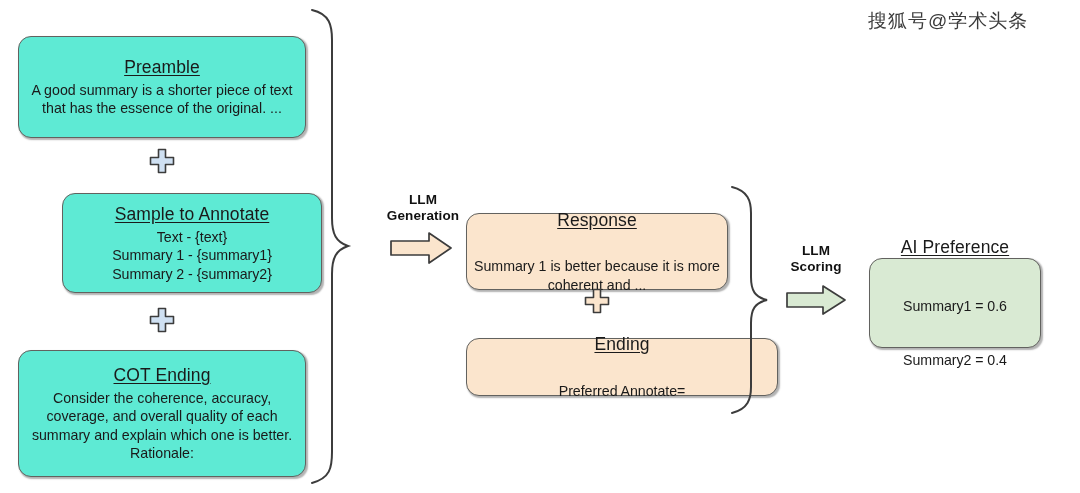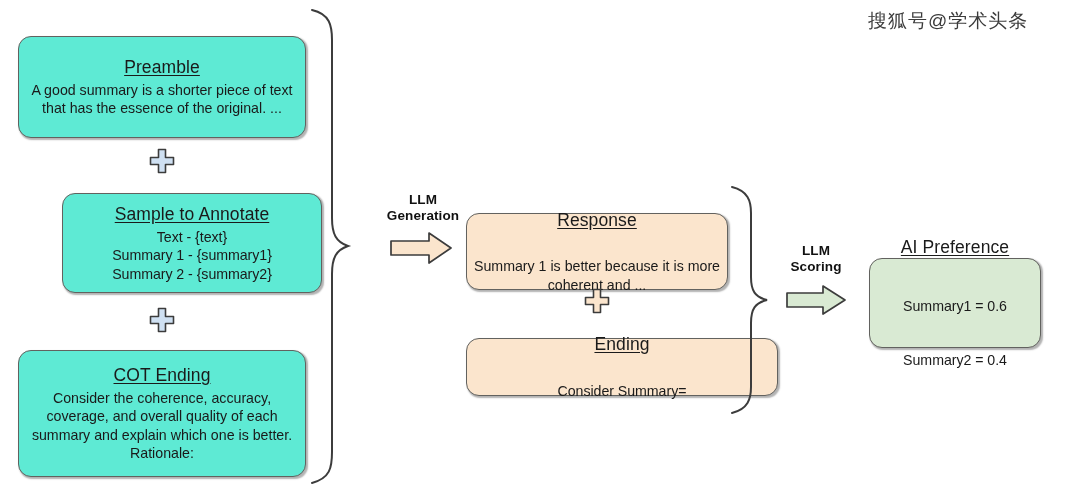--- a/index.html
+++ b/index.html
@@ -157,21 +157,21 @@
   </div>
 
   <div class="plus" style="left:584px; top:288px;">
     <svg width="26" height="26" viewBox="0 0 26 26">
       <path d="M9.5 1.5 H16.5 V9.5 H24.5 V16.5 H16.5 V24.5 H9.5 V16.5 H1.5 V9.5 H9.5 Z" fill="#fbe5cd" stroke="#3c3c3c" stroke-width="1.6" stroke-linejoin="round"></path>
     </svg>
   </div>
 
   <div class="node peach" style="left:466px; top:338px; width:312px; height:58px;">
     <div class="title">Ending</div>
-    <div class="line">Consider Summary=</div>
+    <div class="line">Preferred Annotate=</div>
   </div>
 
   <div class="brace" style="left:727px; top:183px;">
     <svg width="46" height="234" viewBox="0 0 46 234">
       <path d="M5 4 C 21 8, 24 18, 24 30 L 24 94 C 24 108, 28 114, 40 117
                C 28 120, 24 126, 24 140 L 24 204 C 24 216, 21 226, 5 230" fill="none" stroke="#3c3c3c" stroke-width="2" stroke-linecap="round"></path>
     </svg>
   </div>
 
   <div class="stage-label" style="left:781px; top:243px; width:70px;">

